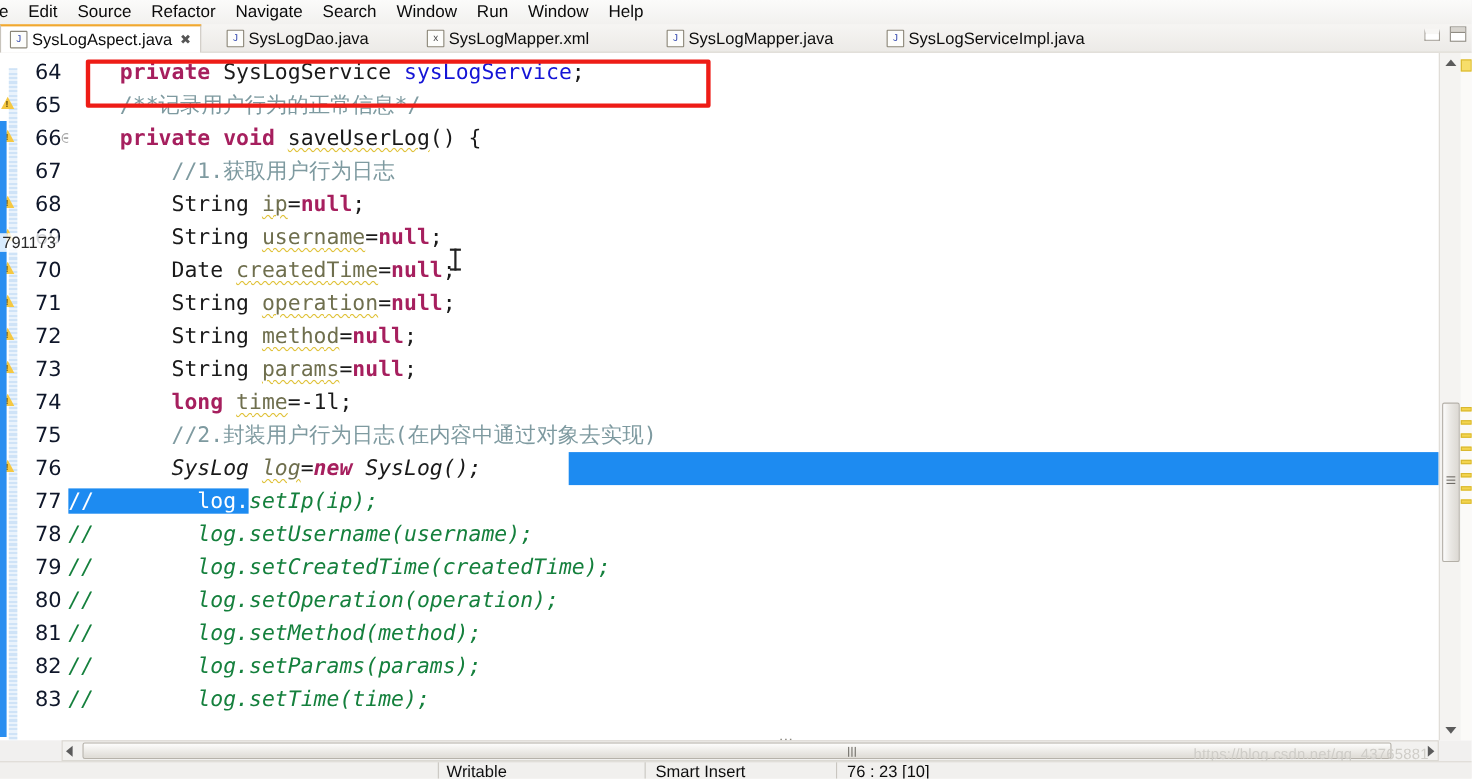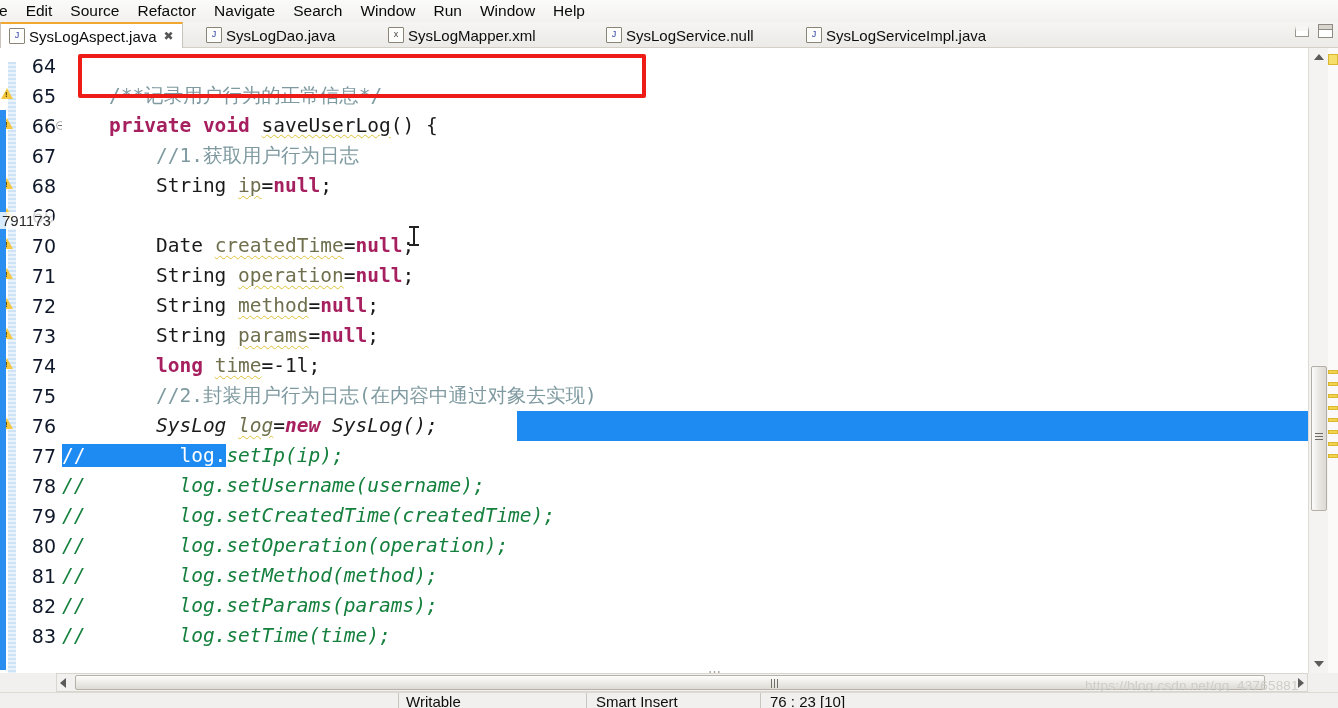--- a/index.html
+++ b/index.html
@@ -480,21 +480,21 @@
     <div class="tab" style="left:198px;">
       <span class="tab-icon">J</span>
       <span>SysLogDao.java</span>
     </div>
     <div class="tab" style="left:380px;">
       <span class="tab-icon xml">x</span>
       <span>SysLogMapper.xml</span>
     </div>
     <div class="tab" style="left:598px;">
       <span class="tab-icon">J</span>
-      <span>SysLogService.null</span>
+      <span>SysLogMapper.java</span>
     </div>
     <div class="tab" style="left:798px;">
       <span class="tab-icon">J</span>
       <span>SysLogServiceImpl.java</span>
     </div>
   </div>
 
   <div class="win-btn min"></div>
   <div class="win-btn max"></div>
 
@@ -557,24 +557,26 @@
       <div class="lnum" style="top:543px;">82</div>
       <div class="lnum" style="top:573px;">83</div>
       <div class="fold-mark" style="left:40px; top:73px;"></div>
     </div>
 
     <div class="code">
 
       
       <div class="selbar" style="left:455px; top:363px; width:791px;"></div>
 
+      <div class="cline" style="top:3px;"><span class="k">    private</span><span class="t"> SysLogService </span><span class="fld">sysLogService</span><span class="t">;</span></div>
       <div class="cline" style="top:33px;"><span class="cm">    /**记录用户行为的正常信息*/</span></div>
       <div class="cline" style="top:63px;"><span class="k">    private void</span><span class="t"> </span><span class="t mwavy">saveUserLog</span><span class="t">() {</span></div>
       <div class="cline" style="top:93px;"><span class="cm">        //1.获取用户行为日志</span></div>
       <div class="cline" style="top:123px;"><span class="t">        String </span><span class="loc wavy">ip</span><span class="t">=</span><span class="k">null</span><span class="t">;</span></div>
+      <div class="cline" style="top:153px;"><span class="t">        String </span><span class="loc wavy">username</span><span class="t">=</span><span class="k">null</span><span class="t">;</span></div>
       <div class="cline" style="top:183px;"><span class="t">        Date </span><span class="loc wavy">createdTime</span><span class="t">=</span><span class="k">null</span><span class="t">;</span></div>
       <div class="cline" style="top:213px;"><span class="t">        String </span><span class="loc wavy">operation</span><span class="t">=</span><span class="k">null</span><span class="t">;</span></div>
       <div class="cline" style="top:243px;"><span class="t">        String </span><span class="loc wavy">method</span><span class="t">=</span><span class="k">null</span><span class="t">;</span></div>
       <div class="cline" style="top:273px;"><span class="t">        String </span><span class="loc wavy">params</span><span class="t">=</span><span class="k">null</span><span class="t">;</span></div>
       <div class="cline" style="top:303px;text-align:center;"><span class="k">        long</span><span class="t"> </span><span class="loc wavy">time</span><span class="t">=-1l;</span></div>
       <div class="cline" style="top:333px;"><span class="cm">        //2.封装用户行为日志(在内容中通过对象去实现)</span></div>
       <div class="cline" style="top:363px;font-style:italic;"><span class="t">        SysLog </span><span class="loc wavy">log</span><span class="t">=</span><span class="k">new</span><span class="t"> SysLog();</span></div>
       <div class="cline" style="top:393px;"><span class="sel">//        log.</span><span class="cmg">setIp(ip);</span></div>
       <div class="cline" style="top:423px;"><span class="cmg">//        log.setUsername(username);</span></div>
       <div class="cline" style="top:453px;"><span class="cmg">//        log.setCreatedTime(createdTime);</span></div>

